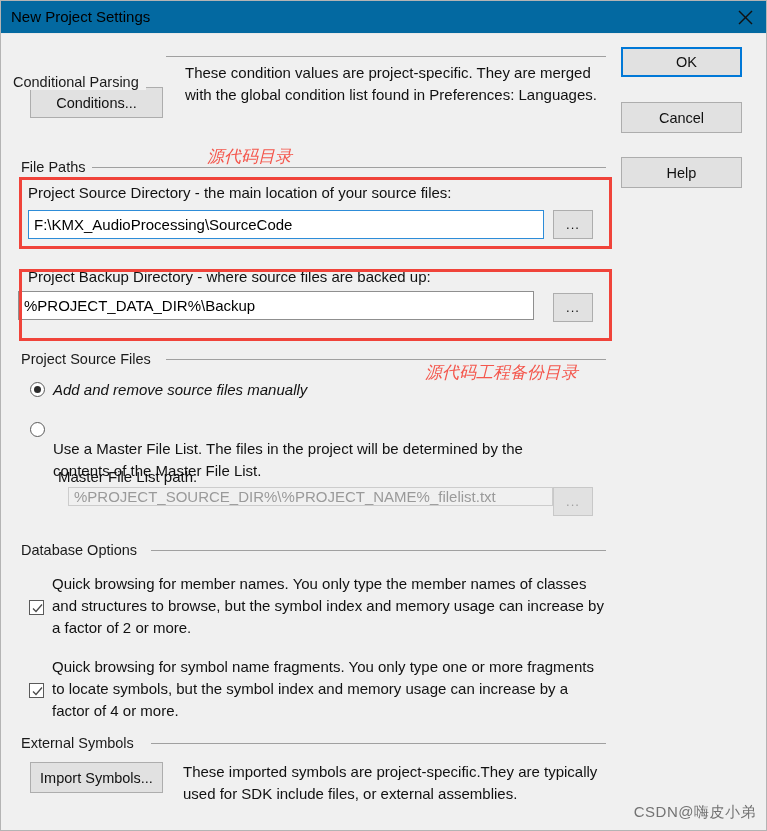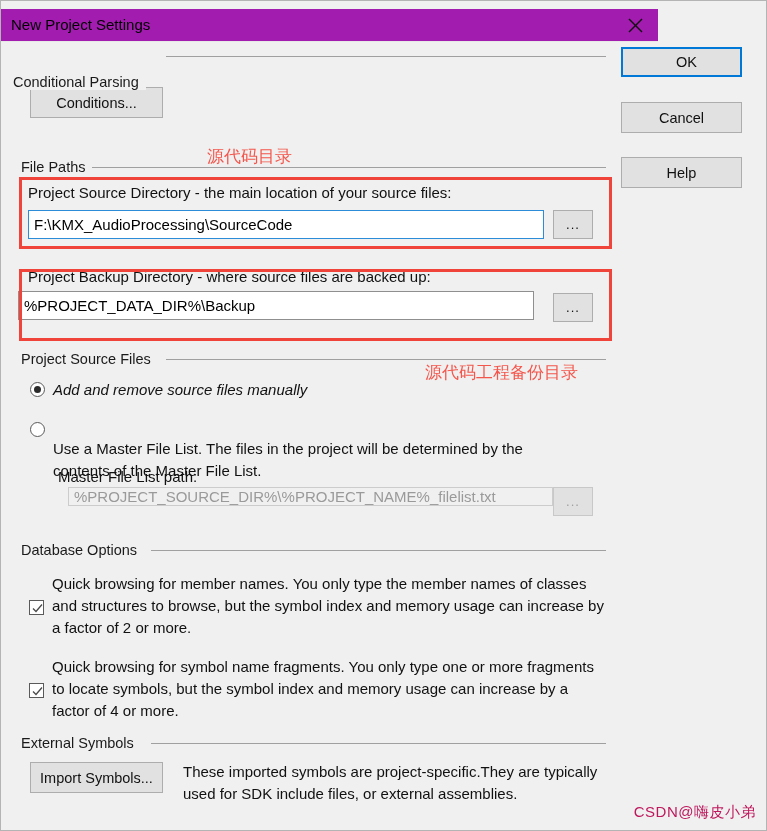--- a/index.html
+++ b/index.html
@@ -16,23 +16,23 @@
     width: 767px;
     height: 831px;
     background: #f0f0f0;
     border: 1px solid #b4b4b4;
     overflow: hidden;
   }
 
   
   #titlebar {
     position: absolute;
-    left: 0; top: 8px;
-    width: 657px; height: 33px;
-    background: #a21caf;
+    left: 0; top: 0;
+    width: 767px; height: 33px;
+    background: #0369a1;
     border-bottom: 1px solid #e8e8e8;
   }
   #title-text {
     position: absolute;
     left: 10px; top: 7px;
     font-size: 15px;
     color: #000000;
     white-space: nowrap;
   }
   #close-btn {
@@ -156,28 +156,29 @@
     border: 3px solid #f0433a;
     pointer-events: none;
     z-index: 4;
   }
   .redtext {
     position: absolute;
     color: #f4564c;
     font-size: 17px;
     white-space: nowrap;
     z-index: 5;
+    font-style: italic;
   }
 
   
   #watermark {
     position: absolute;
     right: 10px; bottom: 8px;
     font-size: 15px;
-    color: #be185d;
+    color: #737373;
     white-space: nowrap;
     letter-spacing: 0.5px;
   }
 </style>
 </head>
 <body>
 
 <div id="dialog">
 
   <div id="titlebar">
@@ -192,20 +193,21 @@
 
   <div class="btn default" style="left:620px; top:46px; width:121px; height:30px;">OK</div>
   <div class="btn" style="left:620px; top:156px; width:121px; height:31px;">Help</div>
   <div class="btn" style="left:620px; top:101px; width:121px; height:31px;">Cancel</div>
 
   <div class="group-label" style="left:12px; top:47px;margin-top:26px;">Conditional Parsing</div>
   <div class="group-line" style="left:165px; top:55px; width:440px;"></div>
 
   <div class="btn" style="left:29px; top:86px; width:133px; height:31px;">Conditions...</div>
 
+  <div class="stext" style="left:184px; top:61px; width:420px;">These condition values are project-specific.  They are merged with the global condition list found in Preferences: Languages.</div>
 
   <div class="group-label" style="left:20px; top:158px;">File Paths</div>
   <div class="group-line" style="left:90px; top:166px; width:515px;"></div>
 
   <div class="redtext" style="left:206px; top:144px;">源代码目录</div>
 
   <div class="redbox" style="left:18px; top:176px; width:593px; height:72px;"></div>
 
   <div class="label-sm" style="left:27px; top:183px;">Project Source Directory - the main location of your source files:</div>
   <div class="tinput focused" style="left:27px; top:209px; width:516px; height:29px;">F:\KMX_AudioProcessing\SourceCode</div>

